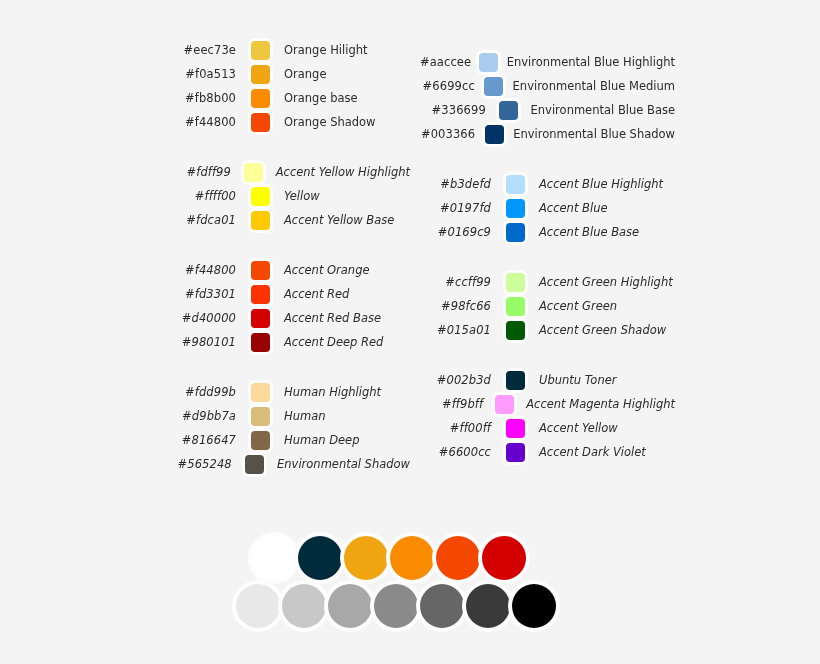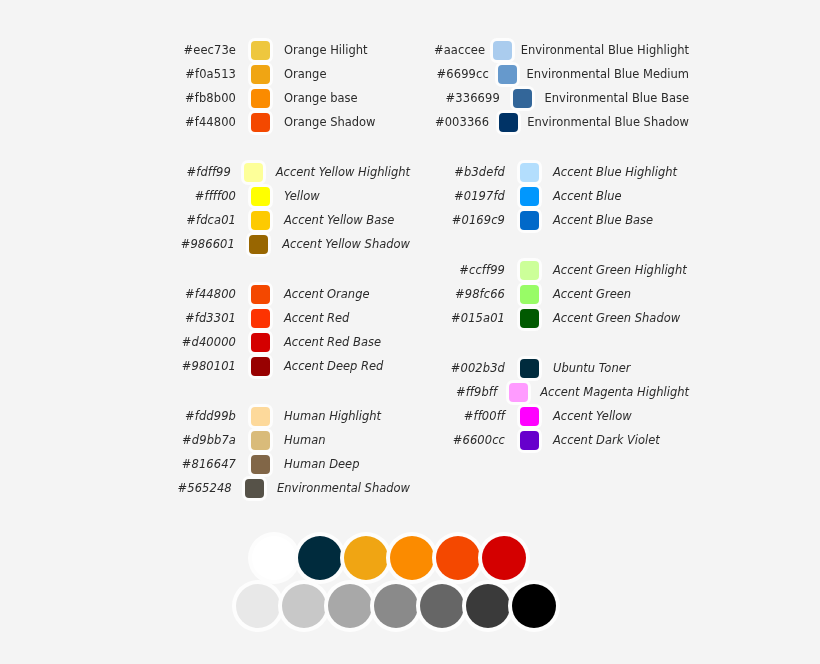--- a/index.html
+++ b/index.html
@@ -31,21 +31,21 @@
     top: 38px;
     width: 820px;
     display: flex;
     flex-direction: row;
   }
   .swatch-column {
     display: flex;
     flex-direction: column;
   }
   .swatch-column.left  { margin-left: 160px; width: 250px; }
-  .swatch-column.right { margin-left: 19px;   width: 260px; }
+  .swatch-column.right { margin-left: 5px;   width: 260px; justify-content: center; }
 
   .swatch-group {
     display: flex;
     flex-direction: column;
   }
   .swatch-group + .swatch-group { margin-top: 26px; font-style: italic; }
 
   .swatch-row {
     display: flex;
     flex-direction: row;
@@ -157,27 +157,20 @@
               <div class="chip" style="background: rgb(255, 255, 0);"></div>
             </div>
             <div class="name-label">Yellow</div>
           </div>
           <div class="swatch-row">
             <div class="hex-label">#fdca01</div>
             <div class="chip-cell">
               <div class="chip" style="background: rgb(253, 202, 1);"></div>
             </div>
             <div class="name-label">Accent Yellow Base</div>
-          </div>
-          <div class="swatch-row">
-            <div class="hex-label">#986601</div>
-            <div class="chip-cell">
-              <div class="chip" style="background: rgb(152, 102, 1);"></div>
-            </div>
-            <div class="name-label">Accent Yellow Shadow</div>
           </div>
         </div>
         <div class="swatch-group">
           <div class="swatch-row">
             <div class="hex-label">#f44800</div>
             <div class="chip-cell">
               <div class="chip" style="background: rgb(244, 72, 0);"></div>
             </div>
             <div class="name-label">Accent Orange</div>
           </div>

